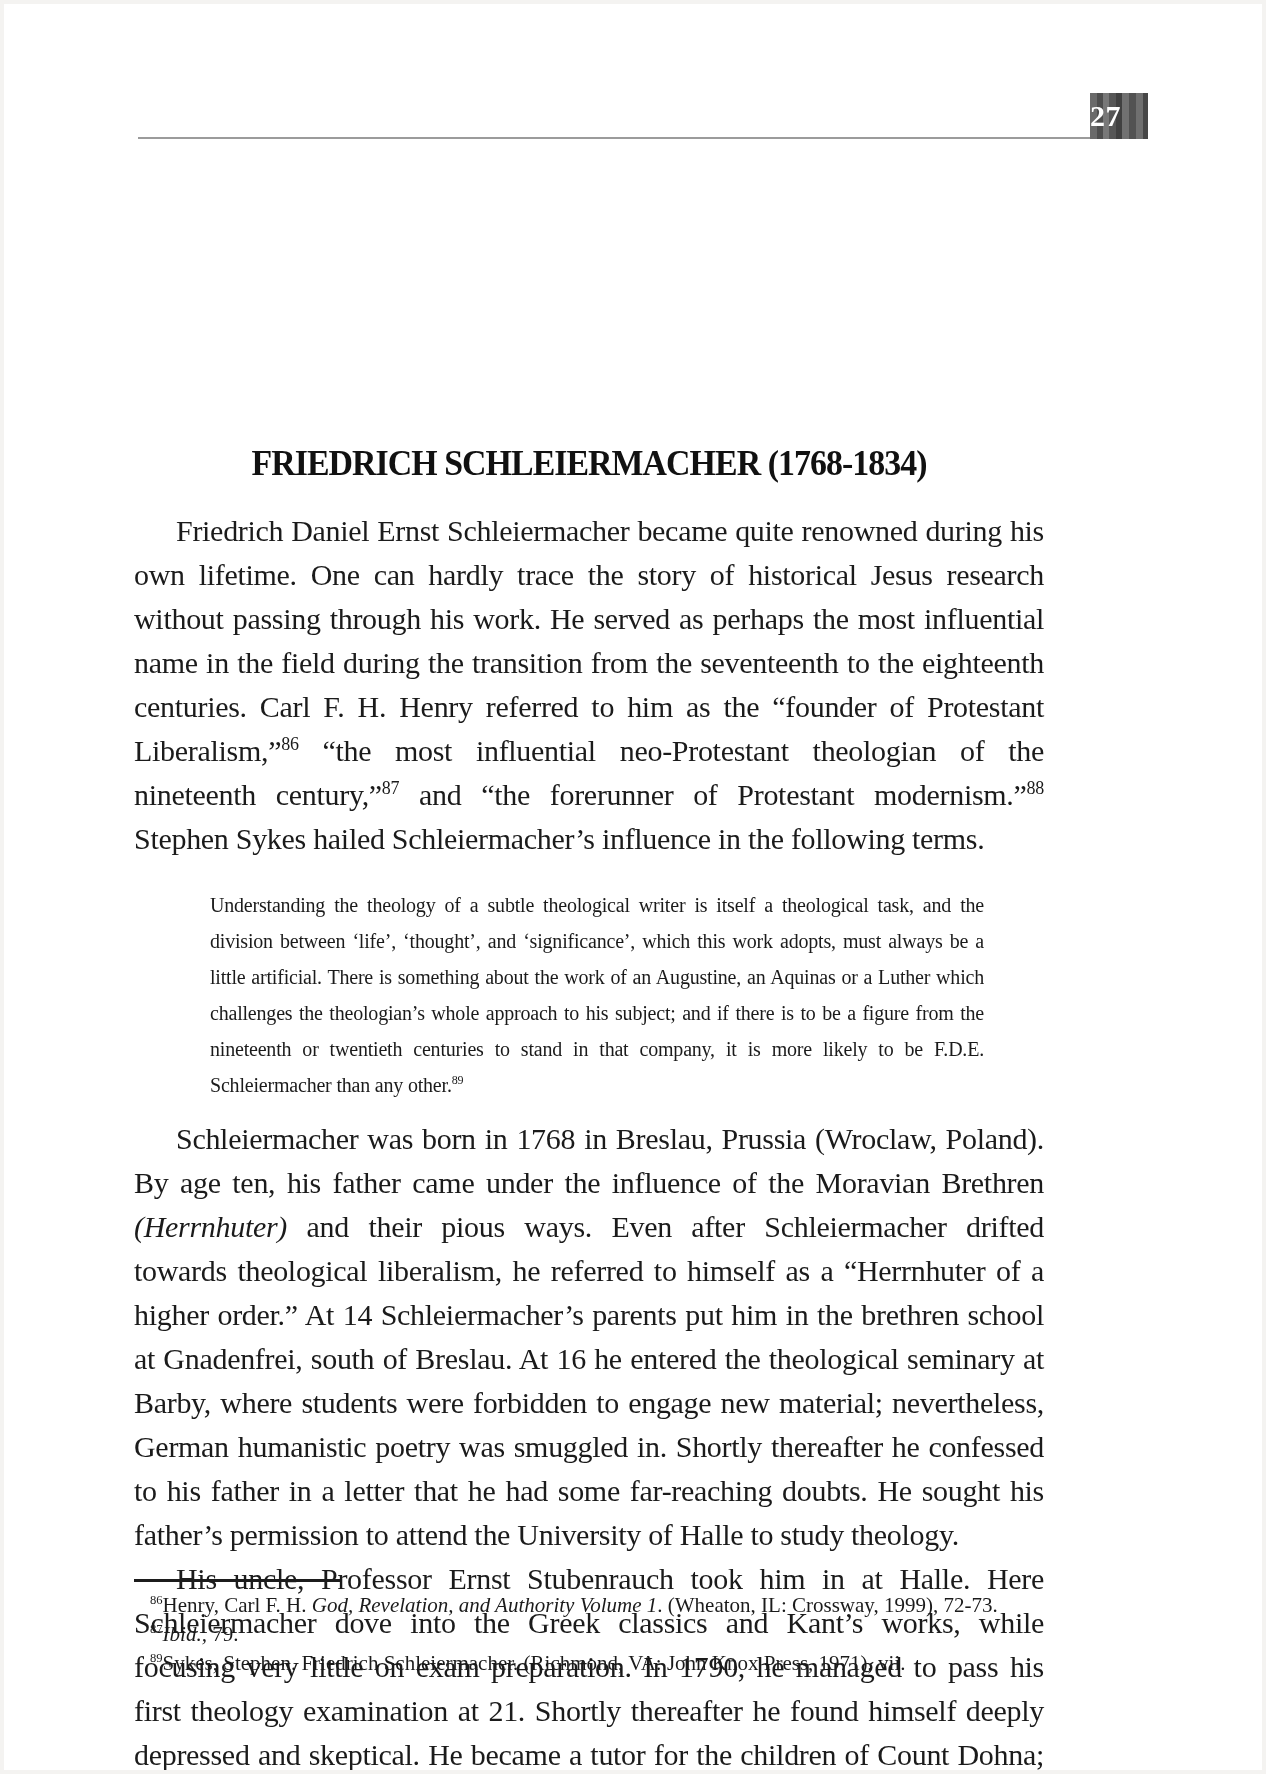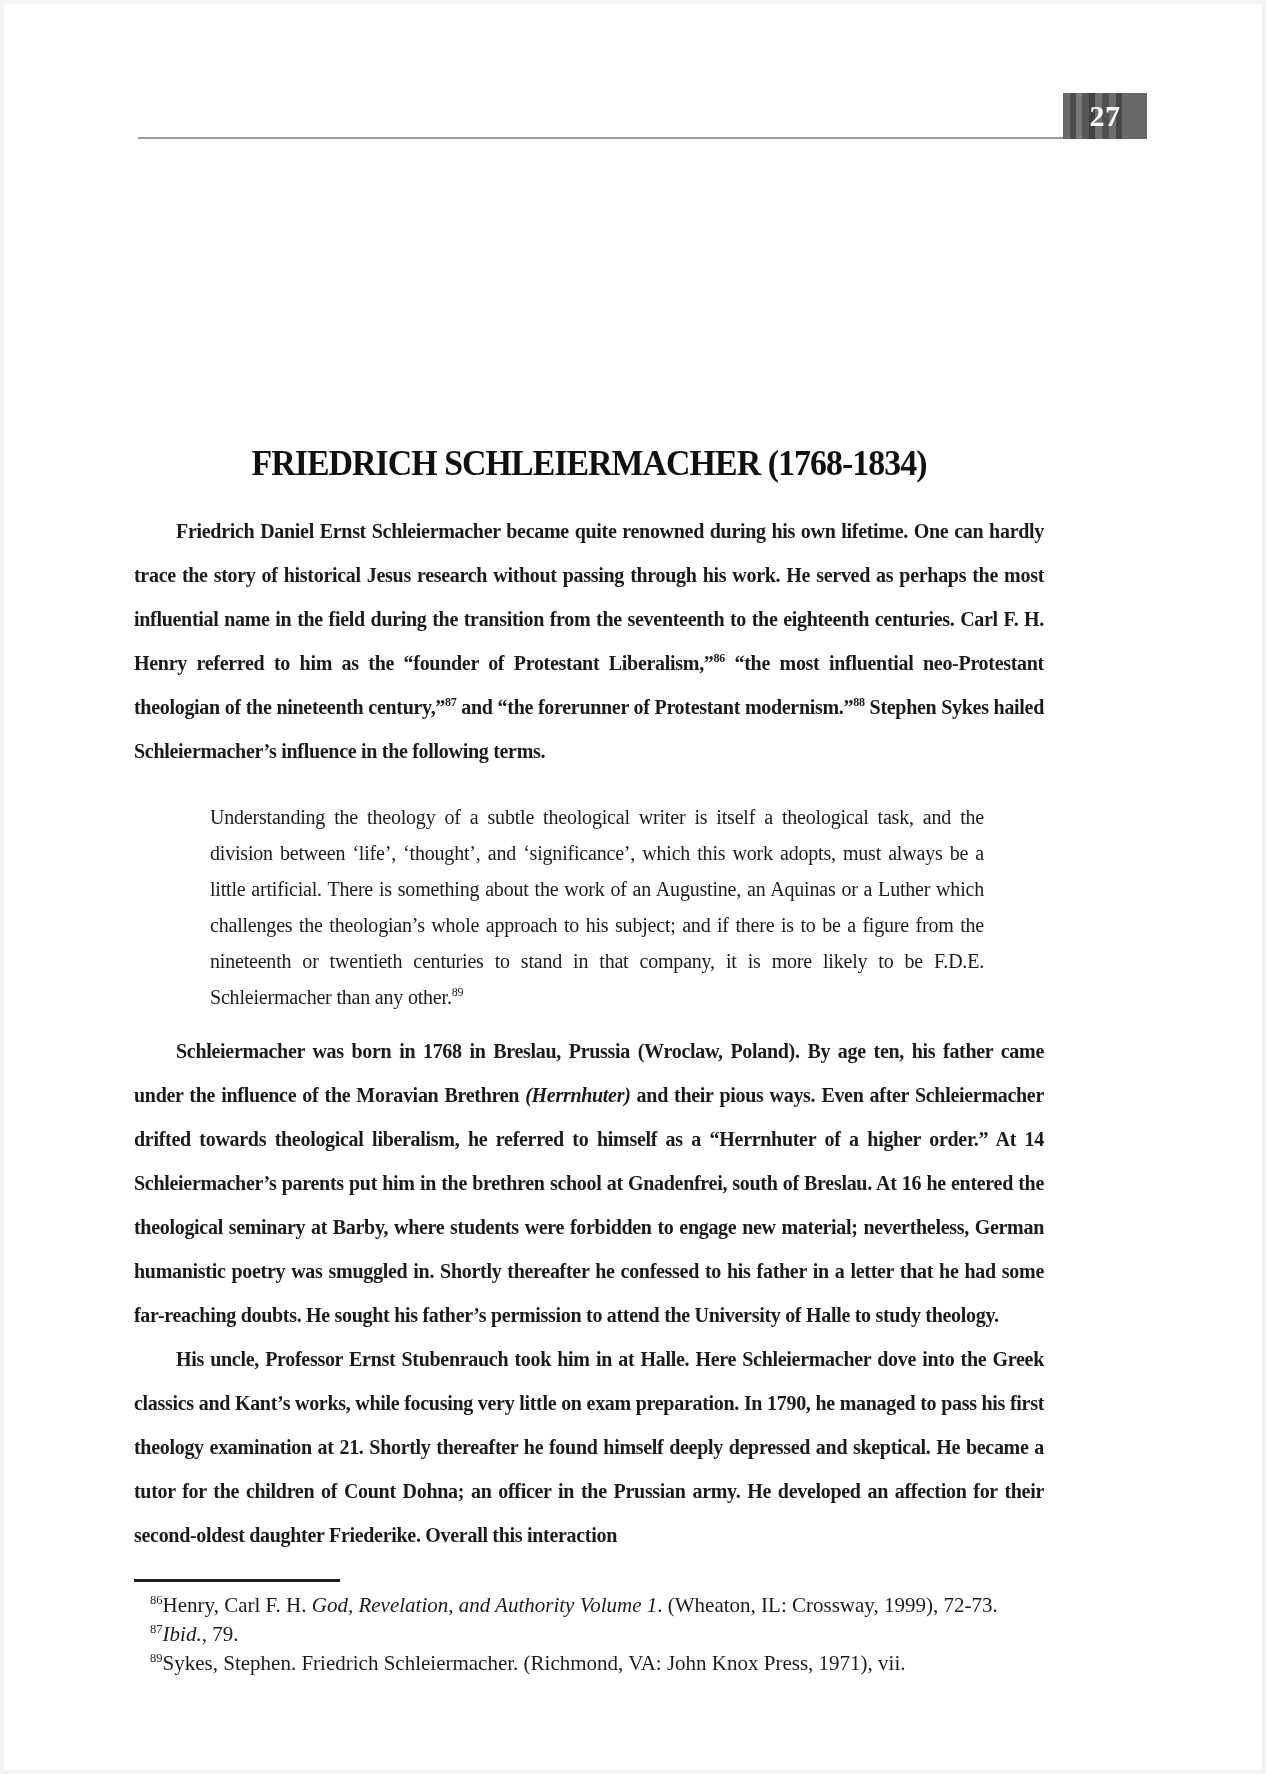--- a/index.html
+++ b/index.html
@@ -16,28 +16,28 @@
     overflow: hidden;
   }
   .header-rule {
     position: absolute;
     left: 134px; top: 133px;
     width: 971px; height: 2px;
     background: #9b9b9b;
   }
   .page-badge {
     position: absolute;
-    left: 1059px; top: 89px;
-    width: 84px; height: 46px;
+    left: 1086px; top: 89px;
+    width: 58px; height: 46px;
     background: linear-gradient(90deg,
       #6a6a6a 0 7px, #4e4e4e 7px 13px, #787878 13px 19px,
       #575757 19px 26px, #414141 26px 32px, #717171 32px 39px,
       #525252 39px 46px, #6f6f6f 46px 53px, #474747 53px 59px,
       #686868 59px 70px);
-    display: flex; align-items: center; justify-content: center;
+    display: flex; align-items: center; 
   }
   .page-badge span {
     color: #ffffff;
     font-weight: bold;
     font-size: 30px;
     letter-spacing: 0.5px;
   }
   .title {
     position: absolute;
     left: 130px; top: 438px;
@@ -53,26 +53,25 @@
     white-space: nowrap;
   }
   .content {
     position: absolute;
     left: 130px; top: 505px;
     width: 910px;
     color: #1b1b1b;
   }
   .body-para {
     margin: 0;
-    font-size: 20px;
+    font-size: 30px;
     line-height: 44px;
     text-align: justify;
     text-indent: 42px;
     letter-spacing: -0.3px;
-    font-weight: bold;
   }
   .quote {
     margin: 26px 60px 14px 76px;
     font-size: 20px;
     line-height: 36px;
     text-align: justify;
     letter-spacing: -0.2px;
   }
   .footnotes {
     position: absolute;

